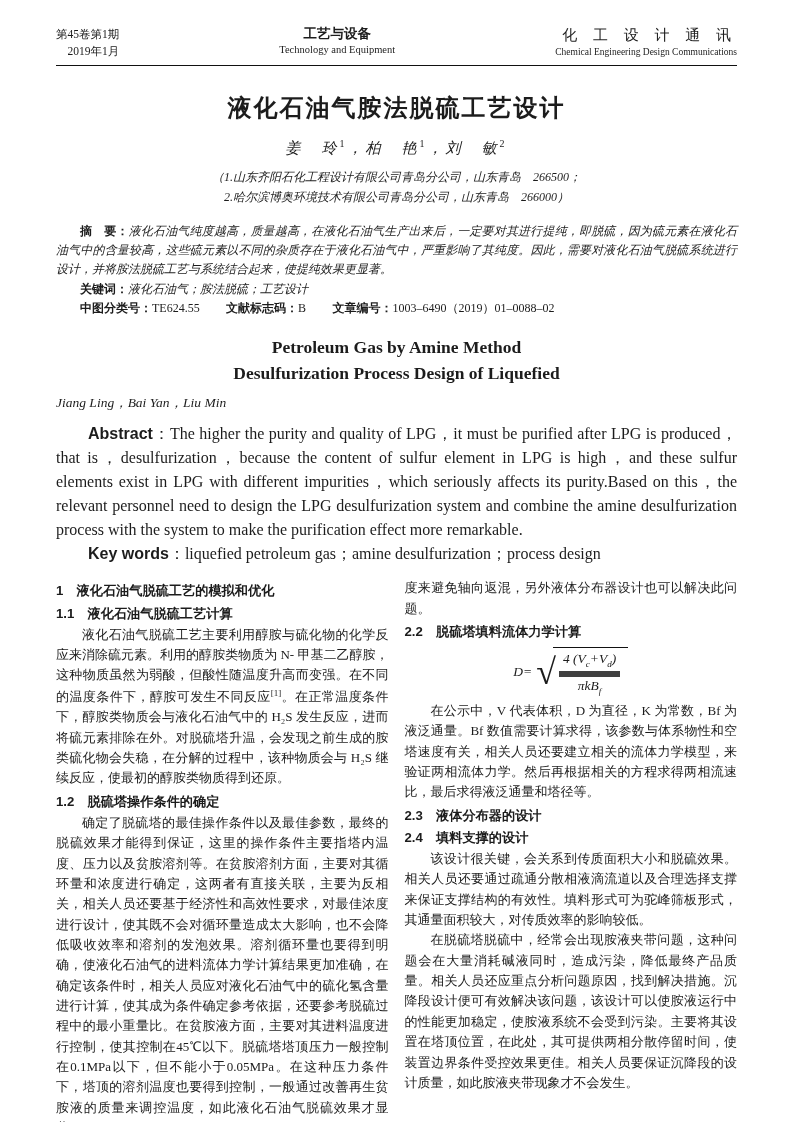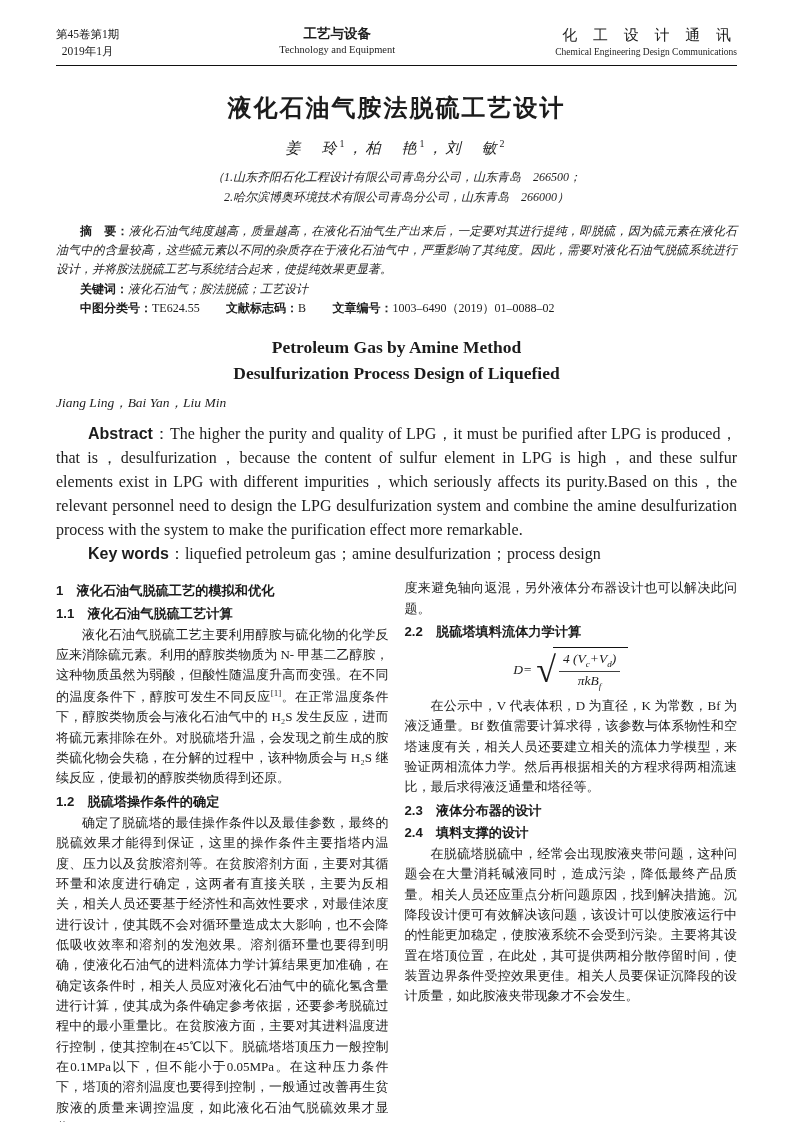--- a/index.html
+++ b/index.html
@@ -9,21 +9,21 @@
     margin:0 auto;
     background:#ffffff;
     color:#1c1c1c;
     box-sizing:border-box;
     padding:26px 56px 0 56px;
     font-family:"Liberation Serif", serif;
     overflow:hidden;
   }
   
   .hdr{display:flex;justify-content:space-between;align-items:flex-start;}
-  .hdr-left{font-size:11.5px;line-height:1.45;text-align:center;}
+  .hdr-left{font-size:11.5px;line-height:1.45;text-align:right;}
   .hdr-center{text-align:center;line-height:1.25;}
   .hdr-center .cn{font-family:"Liberation Sans",sans-serif;font-weight:bold;font-size:13.5px;}
   .hdr-center .en{font-size:10.5px;}
   .hdr-right{text-align:right;line-height:1.3;}
   .hdr-right .cn{font-size:15px;letter-spacing:6px;}
   .hdr-right .en{font-size:9.5px;}
   .hdr-rule{border:none;border-top:1.6px solid #111;margin:6px 0 0 0;}
   
   .title{margin:26px 0 0;text-align:center;font-size:24px;font-weight:600;letter-spacing:2px;}
   .authors{margin:14px 0 0;text-align:center;font-size:15px;font-style:italic;letter-spacing:3px;}
@@ -45,21 +45,21 @@
   .col{width:333px;}
   .sec{font-family:"Liberation Sans",sans-serif;font-weight:bold;font-size:13.2px;margin:3px 0 2px;line-height:1.45;}
   p.body{margin:0;font-size:13px;line-height:1.565;text-align:justify;text-indent:2em;}
   p.body.noindent{text-indent:0;}
   
   .formula{display:flex;justify-content:center;align-items:center;margin:6px 0 4px;font-size:13.5px;font-style:italic;}
   .formula sub{font-size:9px;}
   .radic{font-size:36px;font-style:normal;font-weight:400;line-height:1;margin:0 -3px 0 4px;}
   .radicand{display:inline-block;border-top:1.4px solid #111;padding:3px 8px 0 6px;}
   .frac{display:inline-block;text-align:center;line-height:1.25;}
-  .frac .num{display:block;border-bottom:1px solid #404040;padding:0 4px 1px;}
+  .frac .num{display:block;border-bottom:6px solid #404040;padding:0 4px 1px;}
   .frac .den{display:block;padding-top:1px;}
 </style>
 </head>
 <body>
 
 <div class="page">
 
   <div class="hdr">
     <div class="hdr-left">
       <div>第45卷第1期</div>
@@ -118,18 +118,19 @@
 
       <div class="formula">
         <span>D=</span>
           <span class="radic">√</span>
           <span class="radicand"><span class="frac"><span class="num"><span>4 (V</span><sub>c</sub><span>+V</span><sub>d</sub><span>)</span></span><span class="den"><span>πkB</span><sub>f</sub></span></span></span>
       </div>
 
       <p class="body">在公示中，V 代表体积，D 为直径，K 为常数，Bf 为液泛通量。Bf 数值需要计算求得，该参数与体系物性和空塔速度有关，相关人员还要建立相关的流体力学模型，来验证两相流体力学。然后再根据相关的方程求得两相流速比，最后求得液泛通量和塔径等。</p>
       <div class="sec">2.3　液体分布器的设计</div>
       <div class="sec">2.4　填料支撑的设计</div>
+      <p class="body">该设计很关键，会关系到传质面积大小和脱硫效果。相关人员还要通过疏通分散相液滴流道以及合理选择支撑来保证支撑结构的有效性。填料形式可为驼峰筛板形式，其通量面积较大，对传质效率的影响较低。</p>
       <p class="body">在脱硫塔脱硫中，经常会出现胺液夹带问题，这种问题会在大量消耗碱液同时，造成污染，降低最终产品质量。相关人员还应重点分析问题原因，找到解决措施。沉降段设计便可有效解决该问题，该设计可以使胺液运行中的性能更加稳定，使胺液系统不会受到污染。主要将其设置在塔顶位置，在此处，其可提供两相分散停留时间，使装置边界条件受控效果更佳。相关人员要保证沉降段的设计质量，如此胺液夹带现象才不会发生。</p>
 
     </div>
 
   </div>
 </div>
 
 </body></html>

